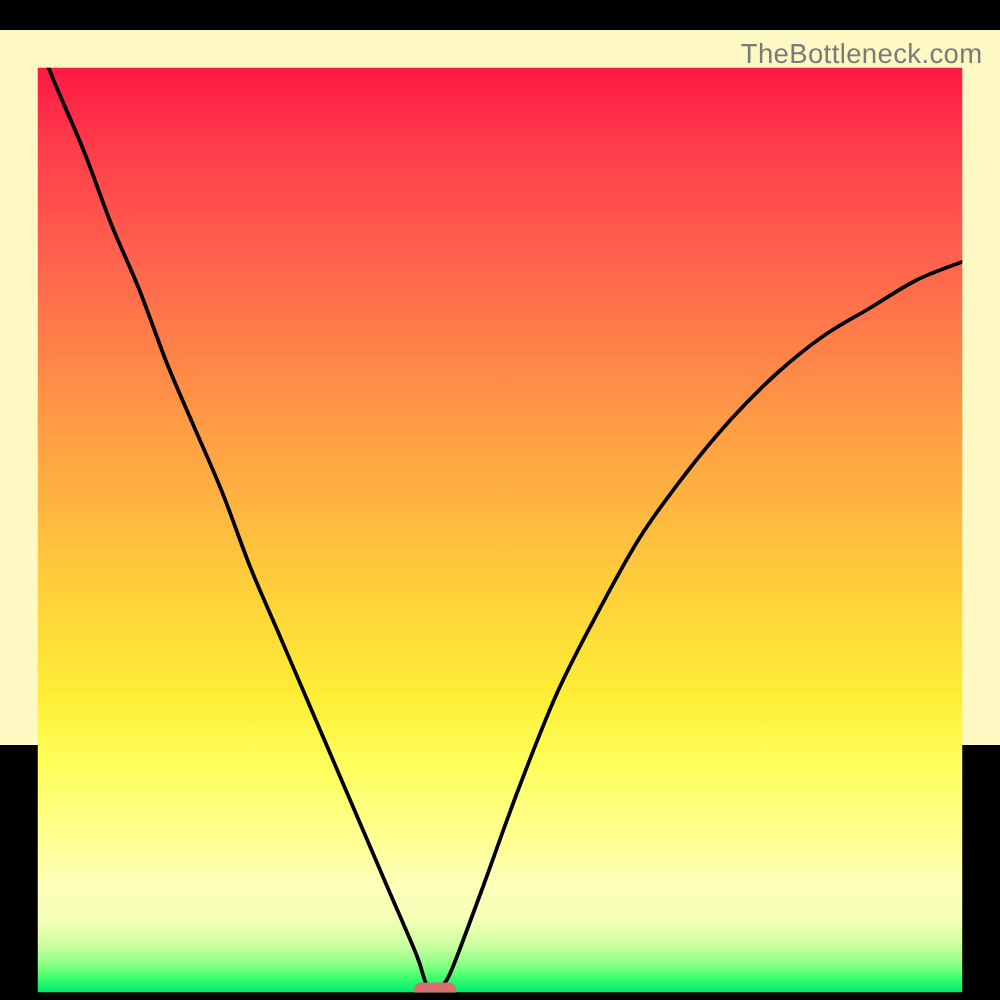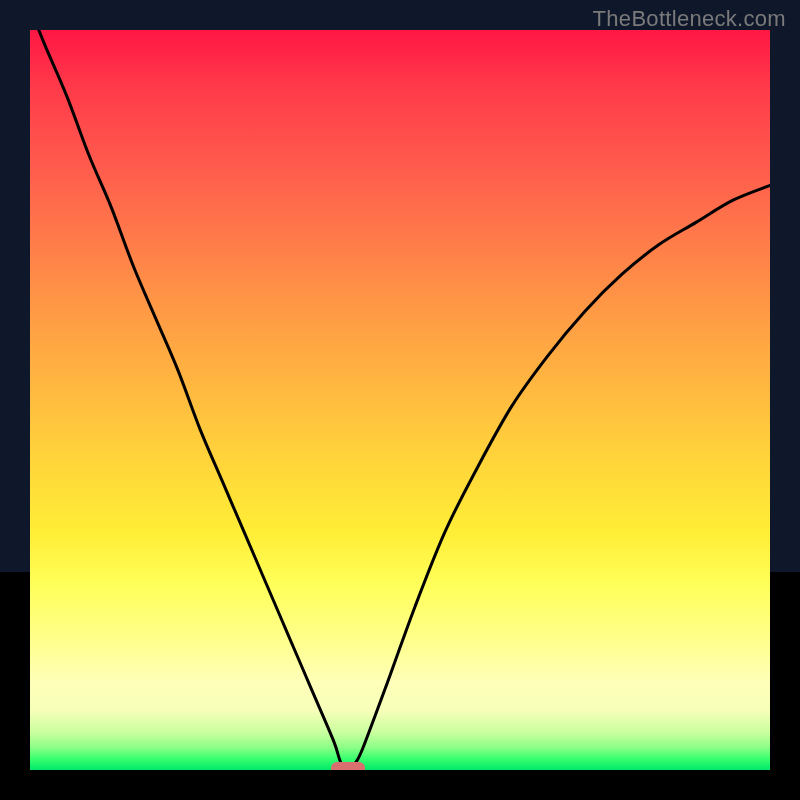--- a/index.html
+++ b/index.html
@@ -1,21 +1,22 @@
 <!DOCTYPE html>
 <html><head>
 <meta charset="utf-8">
 <style>
   * { margin: 0; padding: 0; box-sizing: border-box; }
   html, body { width: 800px; height: 800px; overflow: hidden; background: #000; }
   .container {
     width: 800px;
     height: 572px;
-    background: #0f172a;
+    background: #fef9c3;
     position: relative;
+    margin-top: 24px;
   }
   .watermark {
     position: absolute;
     top: 6px;
     right: 14px;
     color: #7a7a7a;
     font-family: Arial, Helvetica, sans-serif;
     font-size: 22px;
     font-weight: 500;
     letter-spacing: 0.3px;

